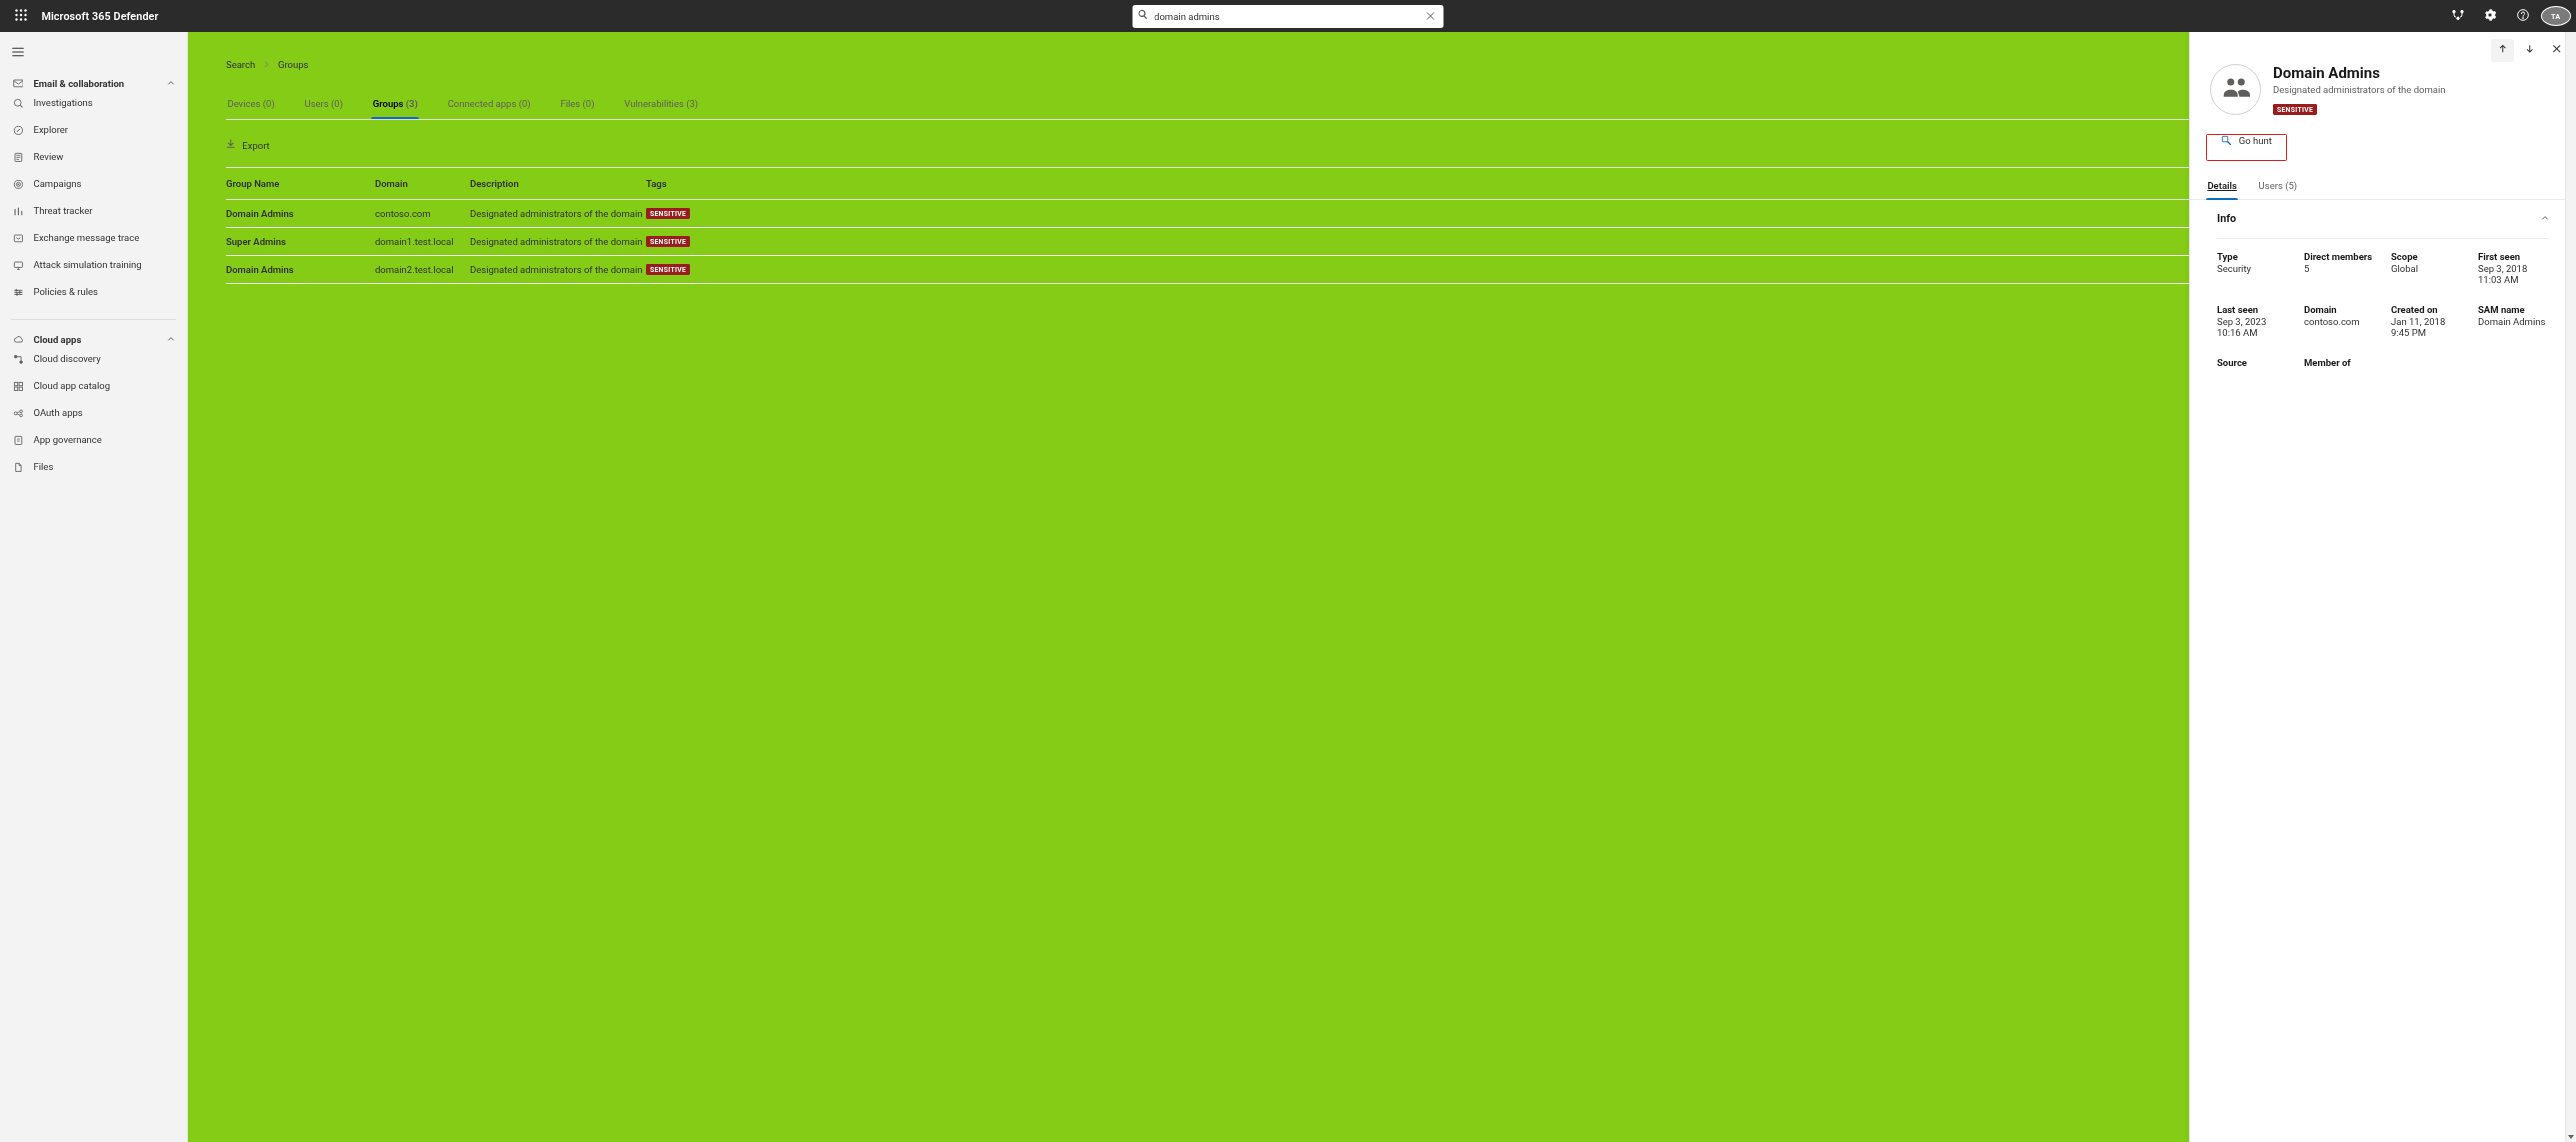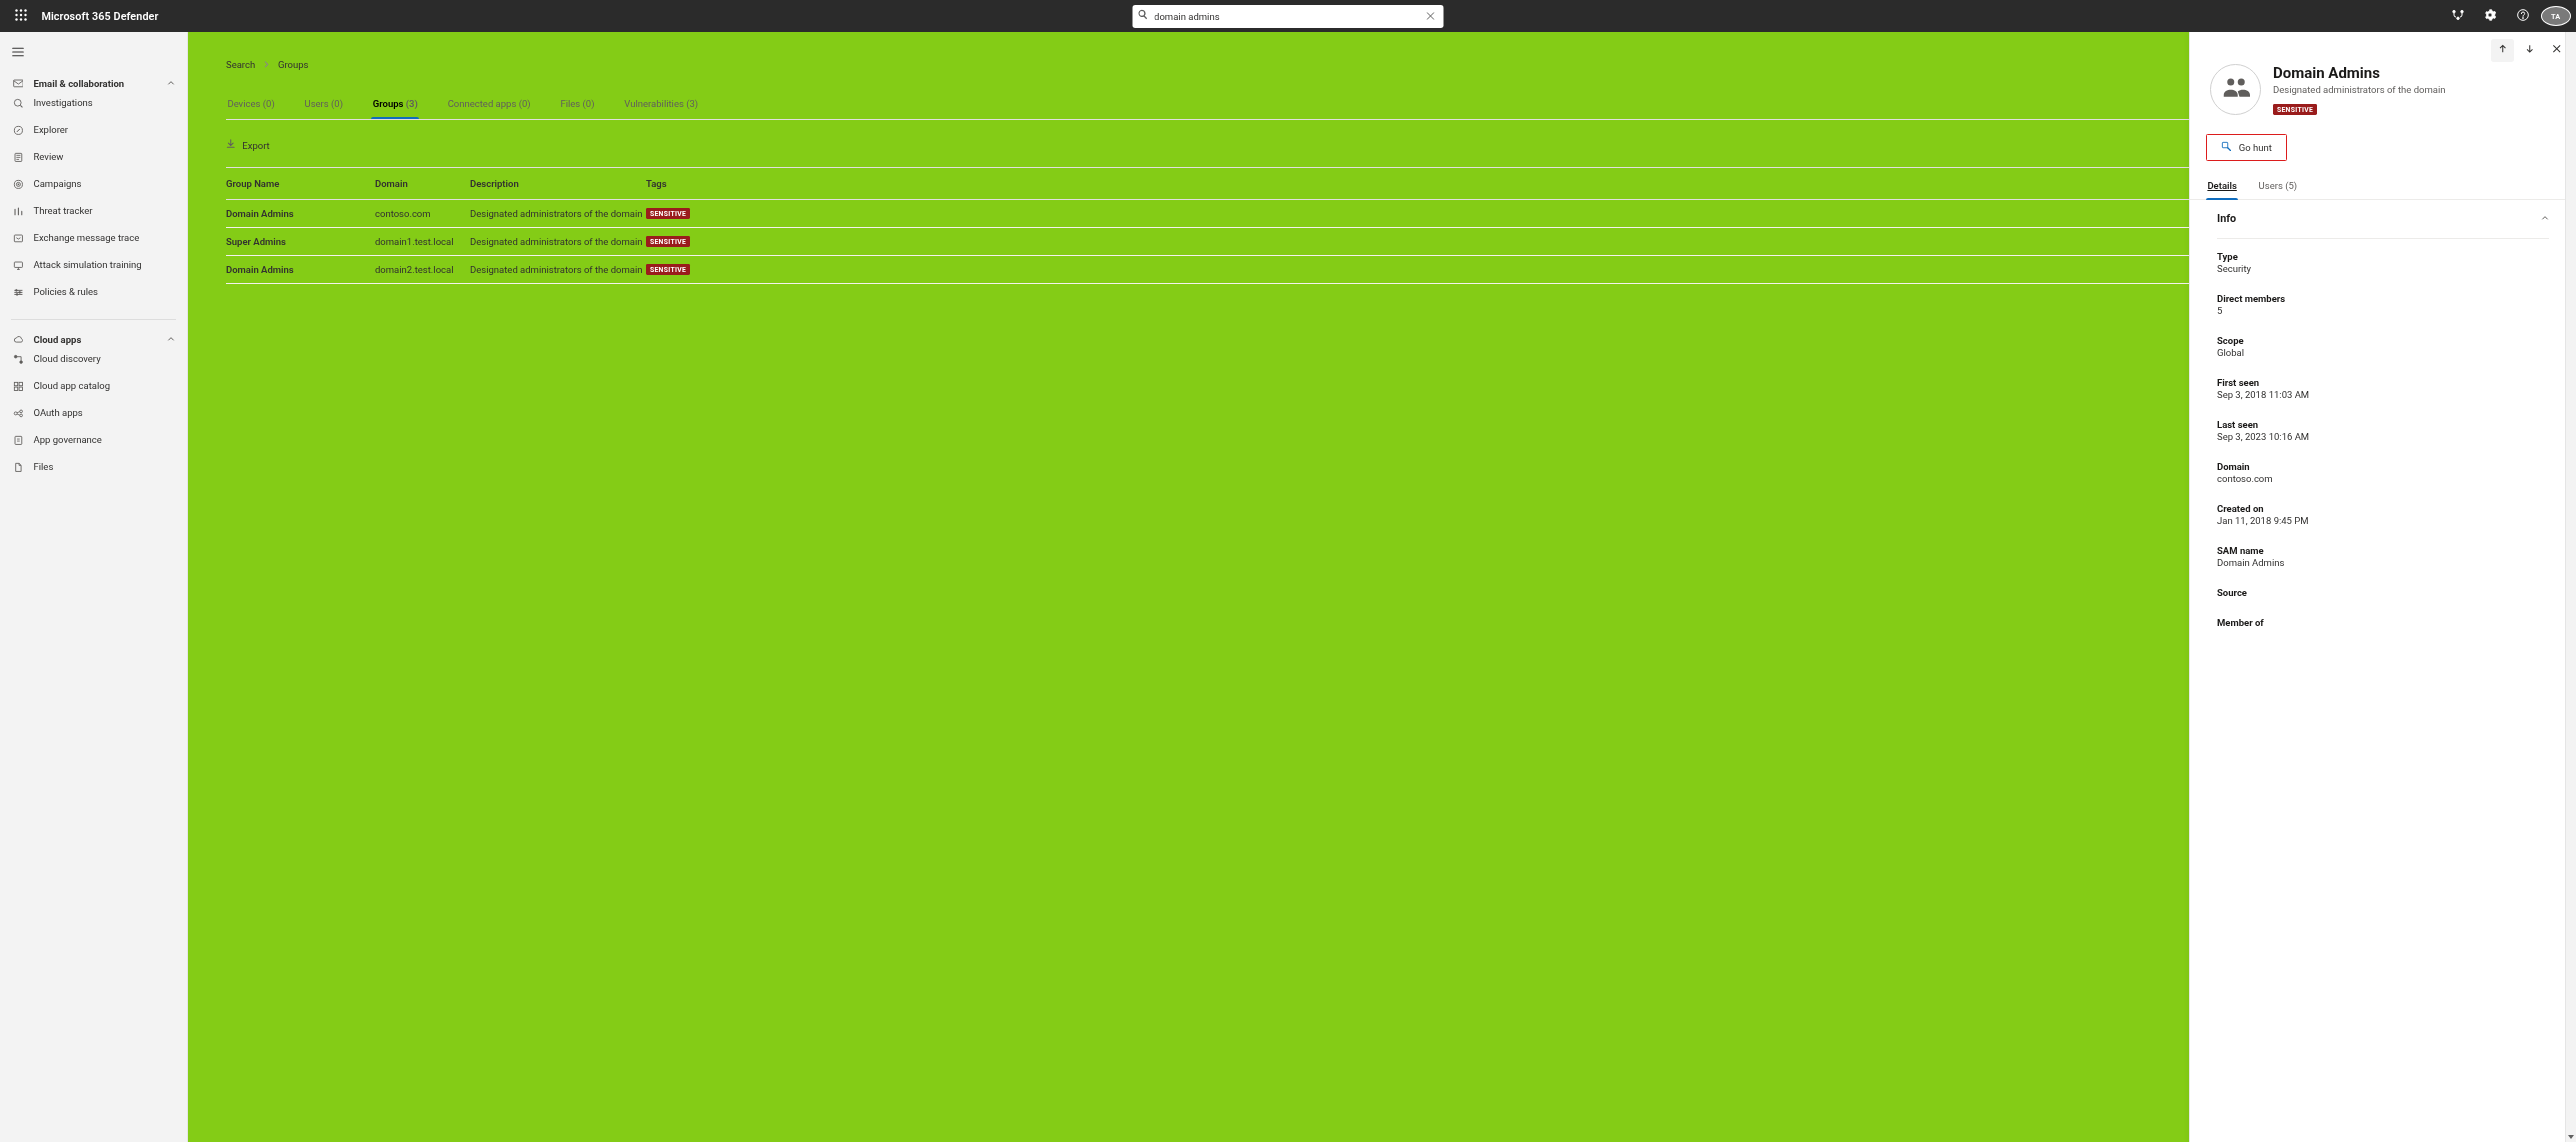--- a/index.html
+++ b/index.html
@@ -102,39 +102,39 @@
     width:51px; height:51px; border-radius:50%; border:0.7px solid #d0d0d0; background:#fff;
     display:flex; align-items:center; justify-content:center;
   }
   .group-avatar svg { width:28px; height:28px; fill:#605e5c; }
   .panel-title { font-size:15px; font-weight:700; color:#1b1a19; }
   .panel-subtitle { font-size:9.5px; color:#605e5c; margin-top:1.4px; }
   .badge-row { margin-top:6.8px; }
 
   .go-hunt-btn {
     margin:16px 16px 0 16px; height:27px; border:0.7px solid #dc1c1c;
-    display:inline-flex; align-items:center; justify-content:center; gap:6.8px;
+    display:inline-flex; align-items:flex-start; justify-content:center; gap:6.8px;
     padding:0 12px; font-size:9.5px; color:#323130; border-radius:1.4px;
     width:81px;
   }
   .go-hunt-btn svg { width:10.8px; height:10.8px; fill:#0f6cbd; }
 
   .panel-tabs { display:flex; gap:19px; padding:0 16px; margin-top:19px; border-bottom:0.7px solid #ecebe9; }
   .panel-tab { padding:0 1.4px 8px; font-size:9.5px; color:#605e5c; position:relative; }
   .panel-tab.active { color:#1b1a19; font-weight:600;text-decoration:underline; }
   .panel-tab.active::after {
     content:""; position:absolute; left:0; right:0; bottom:-0.7px; height:2px; background:#0f6cbd; border-radius:2px 2px 0 0;
   }
 
   .panel-body { padding:0 27px 16px; overflow-y:auto; flex:1; }
   .section-header { display:flex; align-items:center; justify-content:space-between; height:38px; border-bottom:0.7px solid transparent; }
   .section-header h3 { font-size:10.8px; font-weight:700; color:#1b1a19; }
   .section-sep { border-bottom:0.7px solid #ecebe9; margin-bottom:12px; }
 
-  .info-grid { display:grid; grid-template-columns: 1fr; column-gap:16px; row-gap:19px; margin-top:12px; }
+  .info-grid { display:grid; grid-template-columns: 1fr 1fr 1fr 1fr; column-gap:16px; row-gap:19px; margin-top:12px; }
   .info-label { font-size:9.5px; font-weight:700; color:#1b1a19; }
   .info-value { font-size:9.5px; color:#323130; margin-top:1px; }
 
   
   .scroll-hint { position:absolute; top:0; right:0; bottom:0; width:10.8px; background:#f3f3f3; border-left:0.7px solid #e5e5e5; }
   .scroll-hint .arrow-down {
     position:absolute; bottom:2.7px; left:1.4px; width:0; height:0;
     border-left:3.4px solid transparent; border-right:3.4px solid transparent; border-top:4px solid #606060;
   }
 </style>

